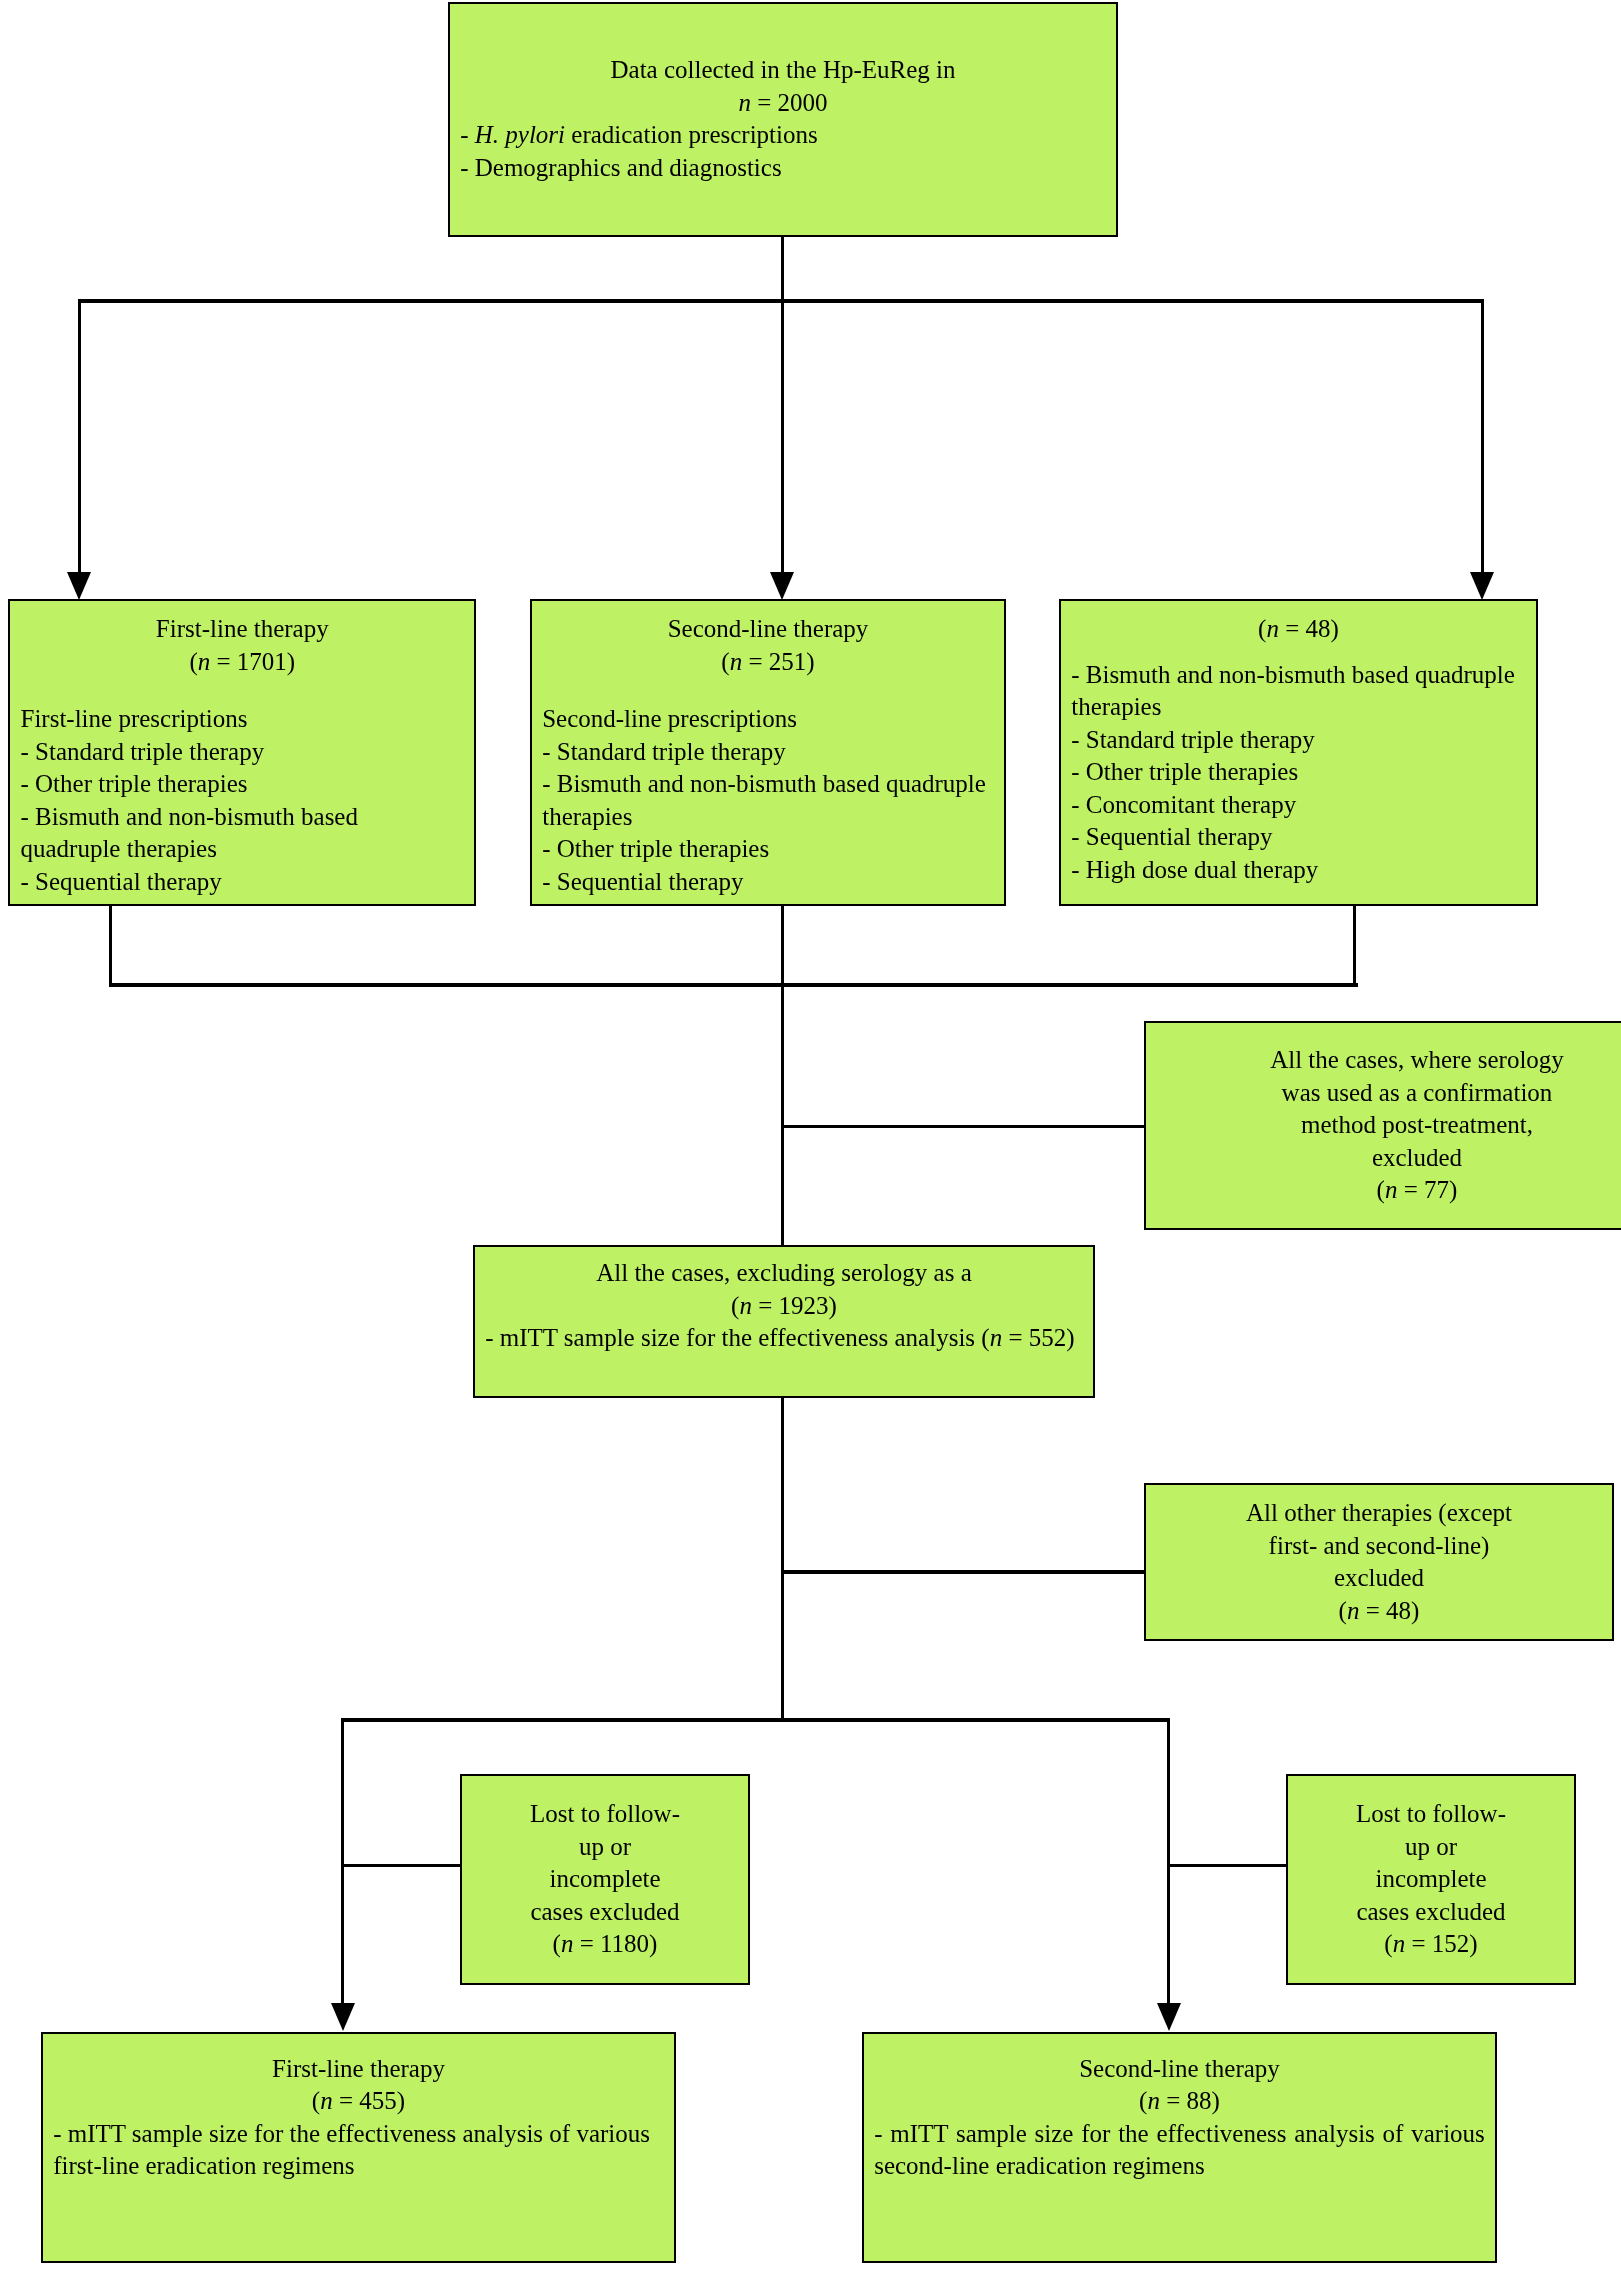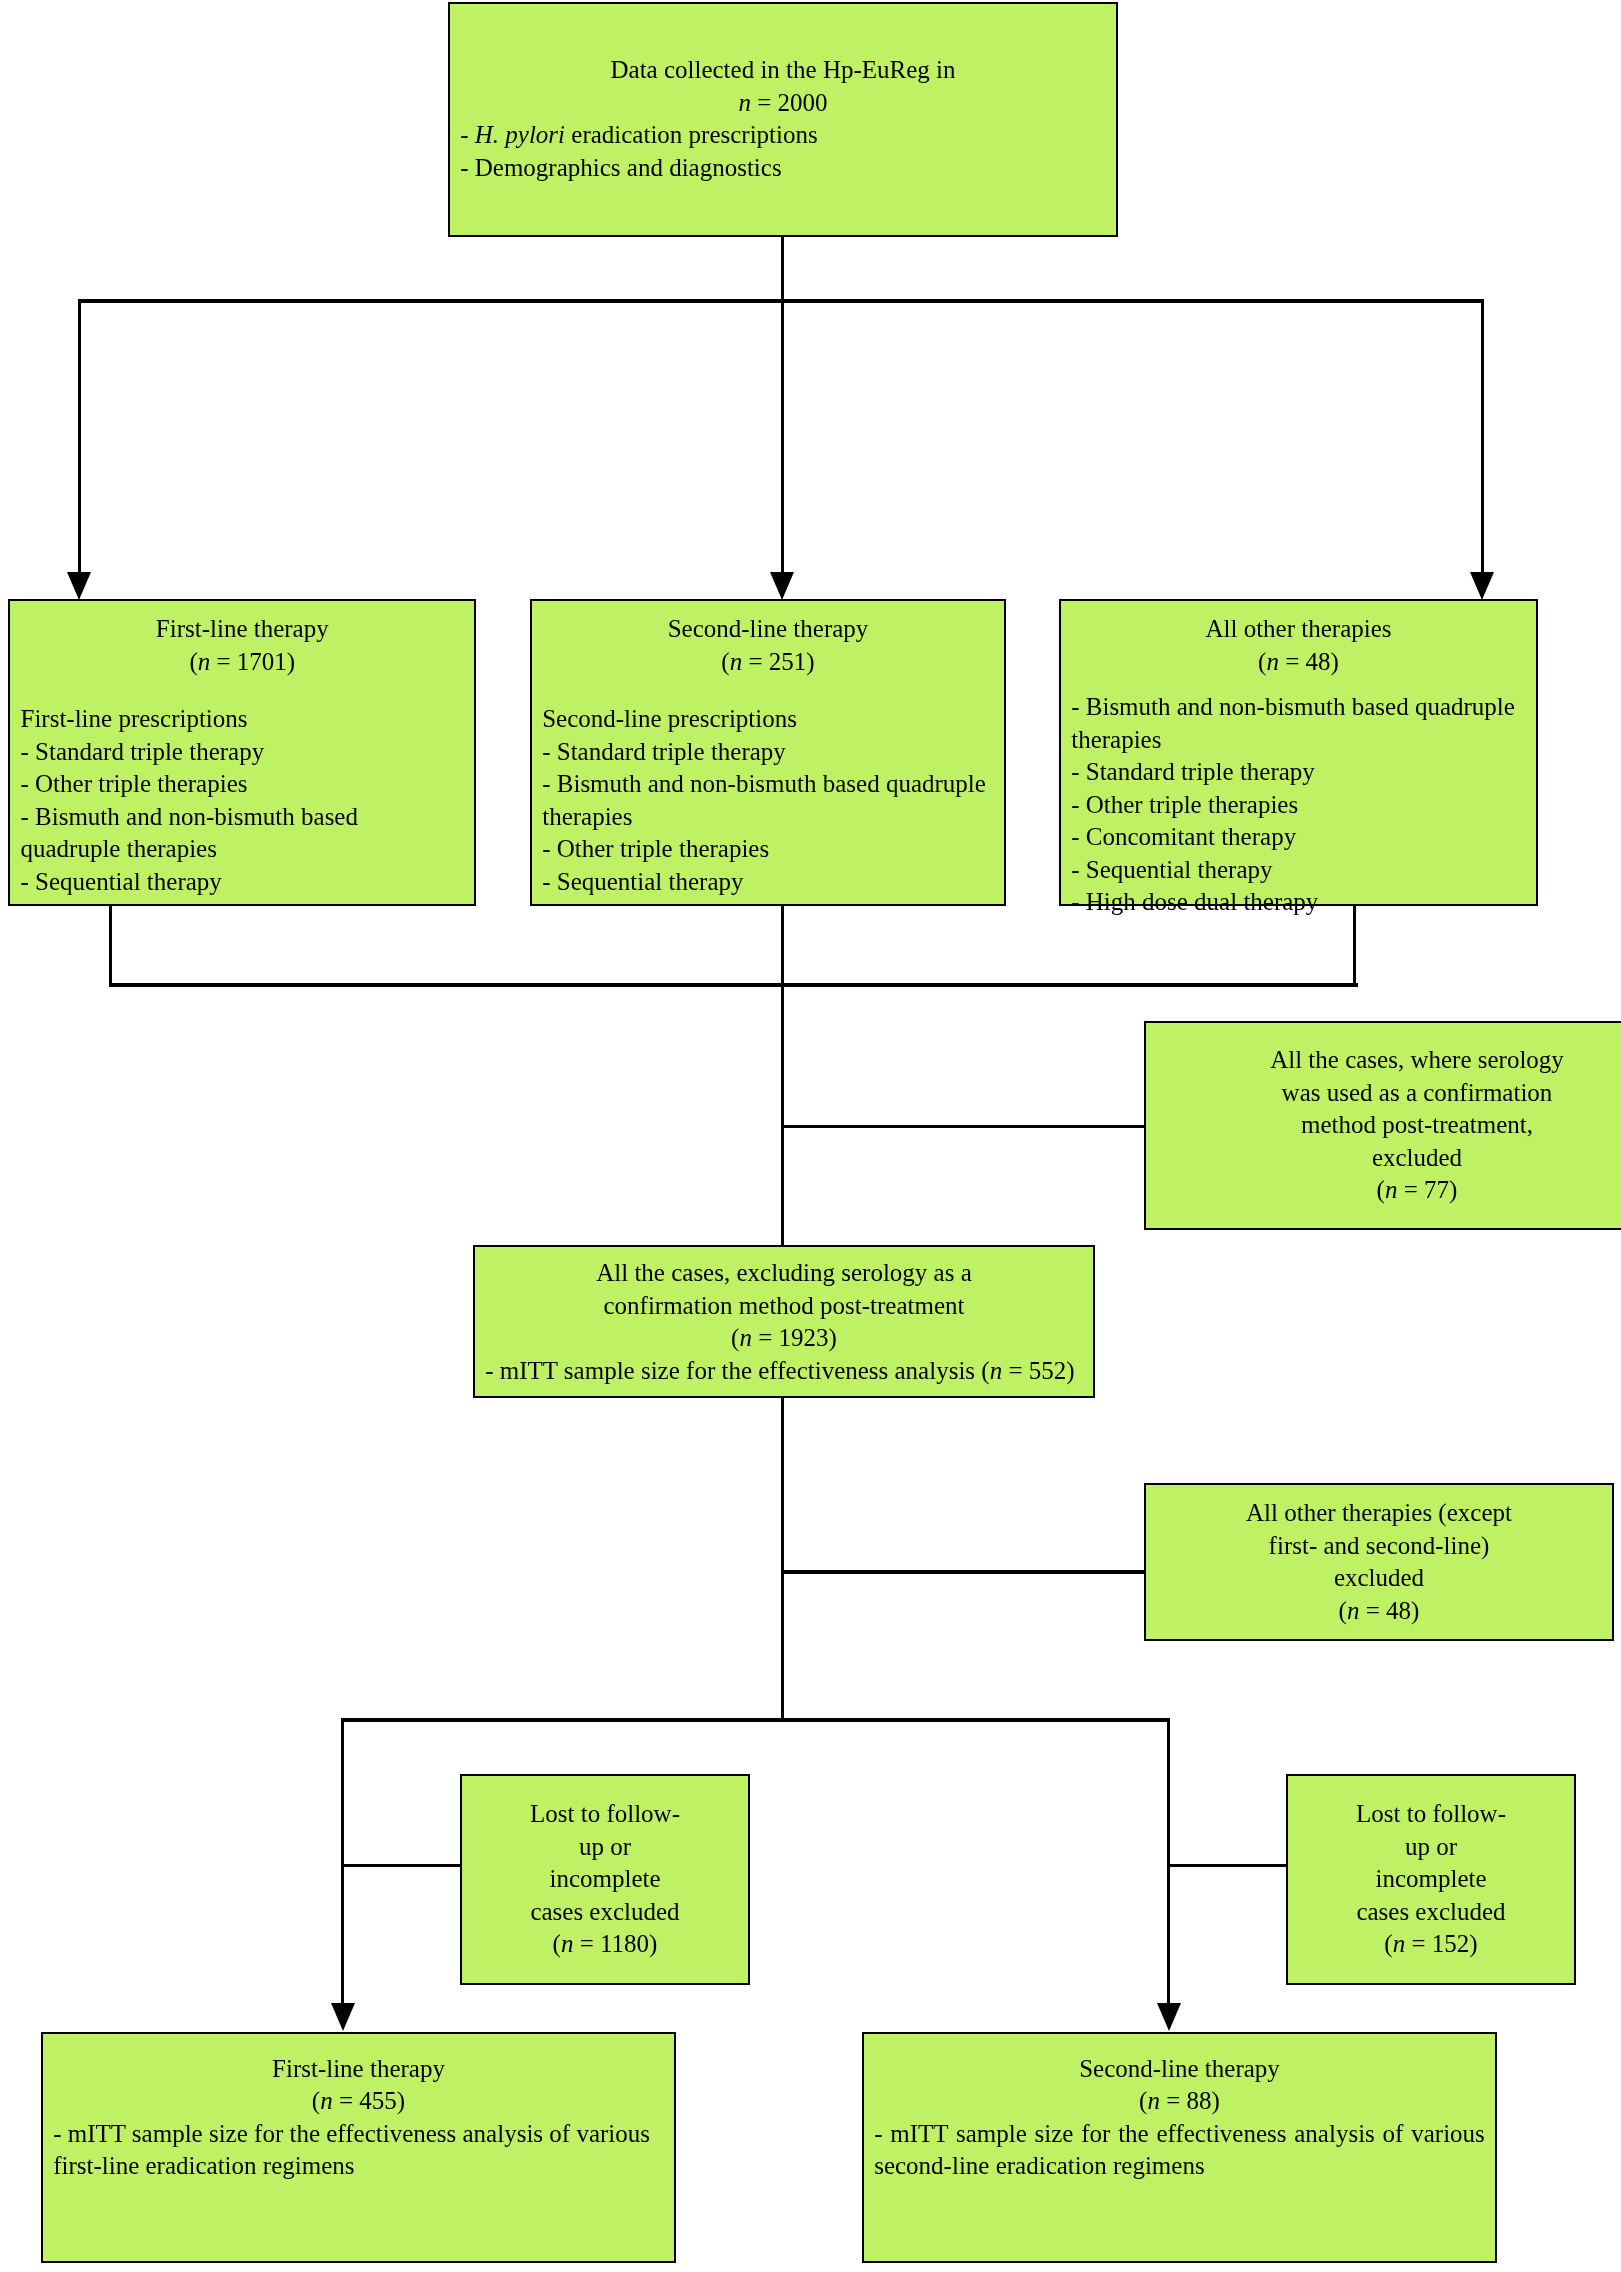--- a/index.html
+++ b/index.html
@@ -98,21 +98,20 @@
     <span class="ln center">(<i>n</i> = <span>251</span>)</span>
     <span class="ln left" style="height:25px;"> </span>
     <span class="ln left">Second-line prescriptions</span>
     <span class="ln left">- Standard triple therapy</span>
     <span class="ln left">- Bismuth and non-bismuth based quadruple therapies</span>
     <span class="ln left">- Other triple therapies</span>
     <span class="ln left">- Sequential therapy</span>
   </div>
 
   <div class="box" style="left:1059px; top:599px; width:479px; height:307px; justify-content:flex-start; padding-top:12px;">
-    <span class="ln center">All other therapies</span>
     <span class="ln center">(<i>n</i> = <span>48</span>)</span>
     <span class="ln left" style="height:13px;"> </span>
     <span class="ln left">- Bismuth and non-bismuth based quadruple therapies</span>
     <span class="ln left">- Standard triple therapy</span>
     <span class="ln left">- Other triple therapies</span>
     <span class="ln left">- Concomitant therapy</span>
     <span class="ln left">- Sequential therapy</span>
     <span class="ln left">- High dose dual therapy</span>
   </div>
 
@@ -126,21 +125,20 @@
     <span class="ln center">All the cases, where serology</span>
     <span class="ln center">was used as a confirmation</span>
     <span class="ln center">method post-treatment,</span>
     <span class="ln center">excluded</span>
     <span class="ln center">(<i>n</i> = <span>77</span>)</span>
   </div>
   <div class="hthin" style="left:781px; top:1125px; width:365px;"></div>
 
   <div class="box" style="left:473px; top:1245px; width:622px; height:153px; justify-content:flex-start; padding-top:10.2px;">
     <span class="ln center">All the cases, excluding serology as a</span>
-    <span class="ln center">confirmation method post-treatment</span>
     <span class="ln center">(<i>n</i> = <span>1923</span>)</span>
     <span class="ln left">- mITT sample size for the effectiveness analysis (<i>n</i> = <span>552</span>)</span>
   </div>
 
   <div class="vthin" style="left:781px; top:1396px; height:324px;"></div>
 
   <div class="box" style="left:1144px; top:1483px; width:470px; height:158px;">
     <span class="ln center">All other therapies (except</span>
     <span class="ln center">first- and second-line)</span>
     <span class="ln center">excluded</span>

